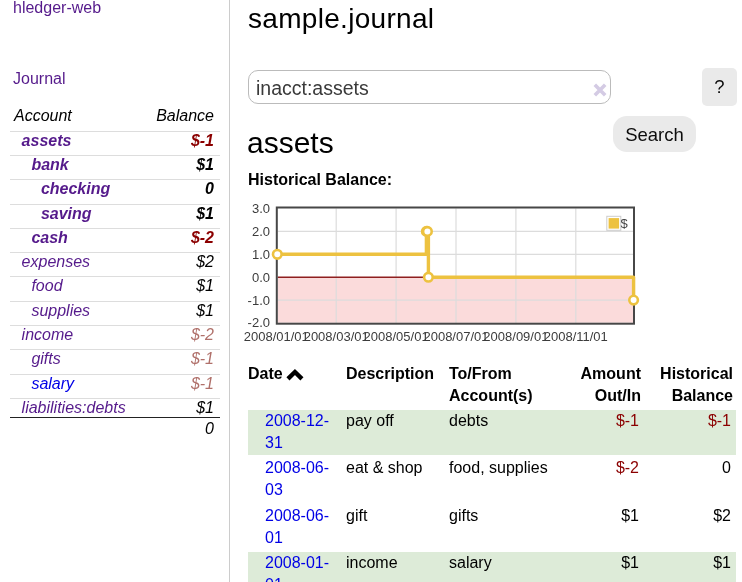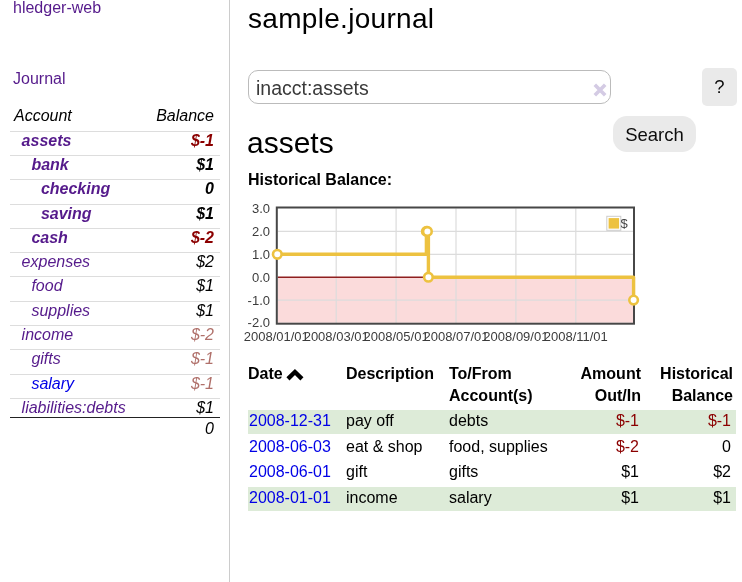--- a/index.html
+++ b/index.html
@@ -33,21 +33,21 @@
 #sbtn { position:absolute; left:613px; top:68px; width:83px; height:36px; background:#eaeaea;
   border-radius:14px; font-size:18.5px; color:#0d0d0d; text-align:center; line-height:38px;margin-top:48px; }
 #qbtn { position:absolute; left:702px; top:68px; width:35px; height:38px; background:#eaeaea;
   border-radius:5px; font-size:18.5px; color:#0d0d0d; text-align:center; line-height:38px; }
 #chart { position:absolute; left:240px; top:196px; }
 #reg { position:absolute; left:248px; top:361px; border-collapse:separate; border-spacing:0 2px; table-layout:fixed; }
 #reg th { font-weight:bold; text-align:left; vertical-align:top; padding:0 0 1.6px 0; line-height:21.7px; }
 #reg th.r, #reg td.r { text-align:right; padding-right:3px; }
 #reg td.r { padding-right:5px; }
 #reg td { padding:0 0 2px 0; line-height:21.7px; height:21.7px; vertical-align:top; }
-#reg td.dt { padding-left:1px; }
+#reg td.dt { padding-left:17px; }
 #reg tr.g td { background:#ddebd8; }
 #reg .c1 { width:98px; } #reg .c2 { width:103px; } #reg .c3 { width:110px; }
 #reg .c4 { width:82px; } #reg .c5 { width:89px; }
 #reg tr.tall td { padding-bottom:5px; }
 </style>
 </head>
 <body>
 <div id="sidebar">
   <a id="hw" class="purple" href="#">hledger-web</a>
   <a id="journal" class="purple" href="#">Journal</a>

